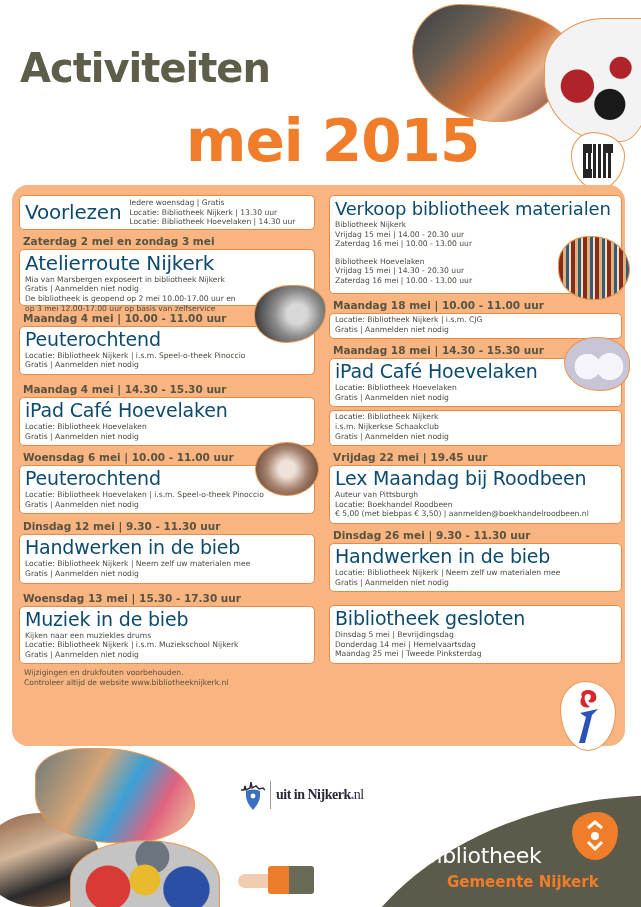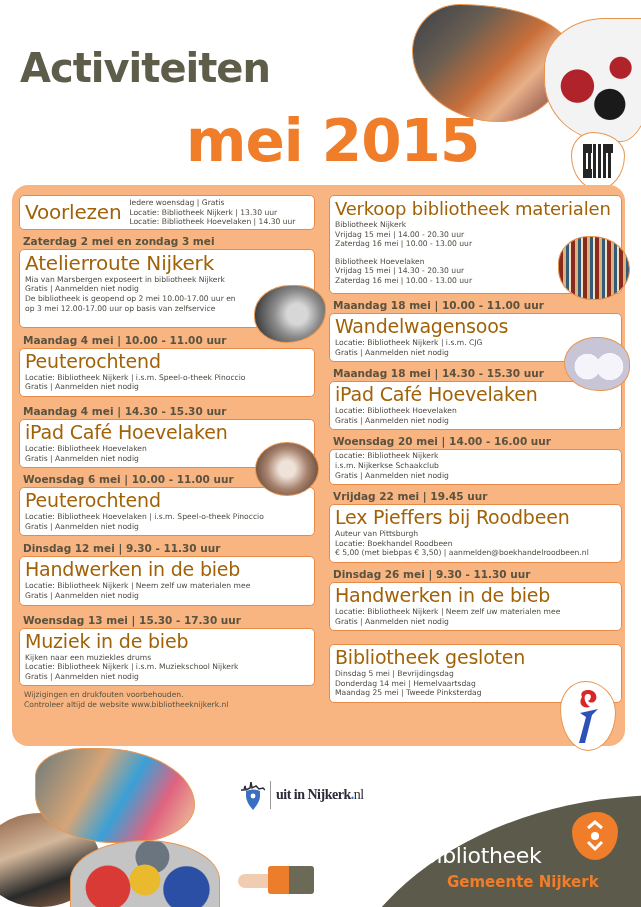--- a/index.html
+++ b/index.html
@@ -59,21 +59,21 @@
 
   .date-label {
     font-family: "DejaVu Sans", sans-serif; font-weight: bold; font-size: 10.5px;
     color: #5a5340; height: 16px; line-height: 16px; padding-left: 4px; white-space: nowrap;
   }
   .card {
     background: #ffffff; border: 1.5px solid #e88a47; border-radius: 5px;
     padding: 1px 5px 4px 5px; margin-bottom: 3px; position: relative;
   }
   .card-title {
-    font-family: "DejaVu Sans", sans-serif; font-size: 19px; color: #a16207;
+    font-family: "DejaVu Sans", sans-serif; font-size: 19px; color: #0c4a6e;
     line-height: 23px; white-space: nowrap; letter-spacing: -0.2px;
   }
   .card-line {
     font-family: "DejaVu Sans", sans-serif; font-size: 7.6px; color: #4d4a40;
     line-height: 9.6px; white-space: nowrap;
   }
   .gap { height: 8px; }
 
   .card.inline { display: flex; align-items: center; gap: 8px; padding: 2px 5px; }
   .card.inline .card-title { font-size: 20px; }
@@ -161,21 +161,21 @@
   <div class="card inline">
     <div class="card-title">Voorlezen</div>
     <div>
       <div class="card-line">Iedere woensdag | Gratis</div>
       <div class="card-line">Locatie: Bibliotheek Nijkerk | 13.30 uur</div>
       <div class="card-line">Locatie: Bibliotheek Hoevelaken | 14.30 uur</div>
     </div>
   </div>
 
   <div class="date-label">Zaterdag 2 mei en zondag 3 mei</div>
-  <div class="card" style="height:79px">
+  <div class="card" style="height:57px">
     <div class="card-title" style="font-size:20px;line-height:24px">Atelierroute Nijkerk</div>
     <div class="card-line">Mia van Marsbergen exposeert in bibliotheek Nijkerk</div>
     <div class="card-line">Gratis | Aanmelden niet nodig</div>
     <div class="card-line">De bibliotheek is geopend op 2 mei 10.00-17.00 uur en</div>
     <div class="card-line">op 3 mei 12.00-17.00 uur op basis van zelfservice</div>
   </div>
 
   <div class="date-label" style="margin-top:4px">Maandag 4 mei | 10.00 - 11.00 uur</div>
   <div class="card">
     <div class="card-title">Peuterochtend</div>
@@ -225,42 +225,40 @@
     <div class="card-line">Vrijdag 15 mei | 14.00 - 20.30 uur</div>
     <div class="card-line">Zaterdag 16 mei | 10.00 - 13.00 uur</div>
     <div class="gap"></div>
     <div class="card-line">Bibliotheek Hoevelaken</div>
     <div class="card-line">Vrijdag 15 mei | 14.30 - 20.30 uur</div>
     <div class="card-line">Zaterdag 16 mei | 10.00 - 13.00 uur</div>
   </div>
 
   <div class="date-label" style="margin-top:2px">Maandag 18 mei | 10.00 - 11.00 uur</div>
   <div class="card">
-    <div class="card-title">Wandelwagensoos</div>
     <div class="card-line">Locatie: Bibliotheek Nijkerk | i.s.m. CJG</div>
     <div class="card-line">Gratis | Aanmelden niet nodig</div>
   </div>
 
   <div class="date-label" style="margin-top:3px">Maandag 18 mei | 14.30 - 15.30 uur</div>
   <div class="card">
     <div class="card-title">iPad Café Hoevelaken</div>
     <div class="card-line">Locatie: Bibliotheek Hoevelaken</div>
     <div class="card-line">Gratis | Aanmelden niet nodig</div>
   </div>
 
-  <div class="date-label" style="margin-top:2px">Woensdag 20 mei | 14.00 - 16.00 uur</div>
   <div class="card">
     <div class="card-line">Locatie: Bibliotheek Nijkerk</div>
     <div class="card-line">i.s.m. Nijkerkse Schaakclub</div>
     <div class="card-line">Gratis | Aanmelden niet nodig</div>
   </div>
 
   <div class="date-label" style="margin-top:3px">Vrijdag 22 mei | 19.45 uur</div>
   <div class="card">
-    <div class="card-title">Lex Pieffers bij Roodbeen</div>
+    <div class="card-title">Lex Maandag bij Roodbeen</div>
     <div class="card-line">Auteur van Pittsburgh</div>
     <div class="card-line">Locatie: Boekhandel Roodbeen</div>
     <div class="card-line">€ 5,00 (met biebpas € 3,50) | aanmelden@boekhandelroodbeen.nl</div>
   </div>
 
   <div class="date-label" style="margin-top:3px">Dinsdag 26 mei | 9.30 - 11.30 uur</div>
   <div class="card">
     <div class="card-title">Handwerken in de bieb</div>
     <div class="card-line">Locatie: Bibliotheek Nijkerk | Neem zelf uw materialen mee</div>
     <div class="card-line">Gratis | Aanmelden niet nodig</div>

